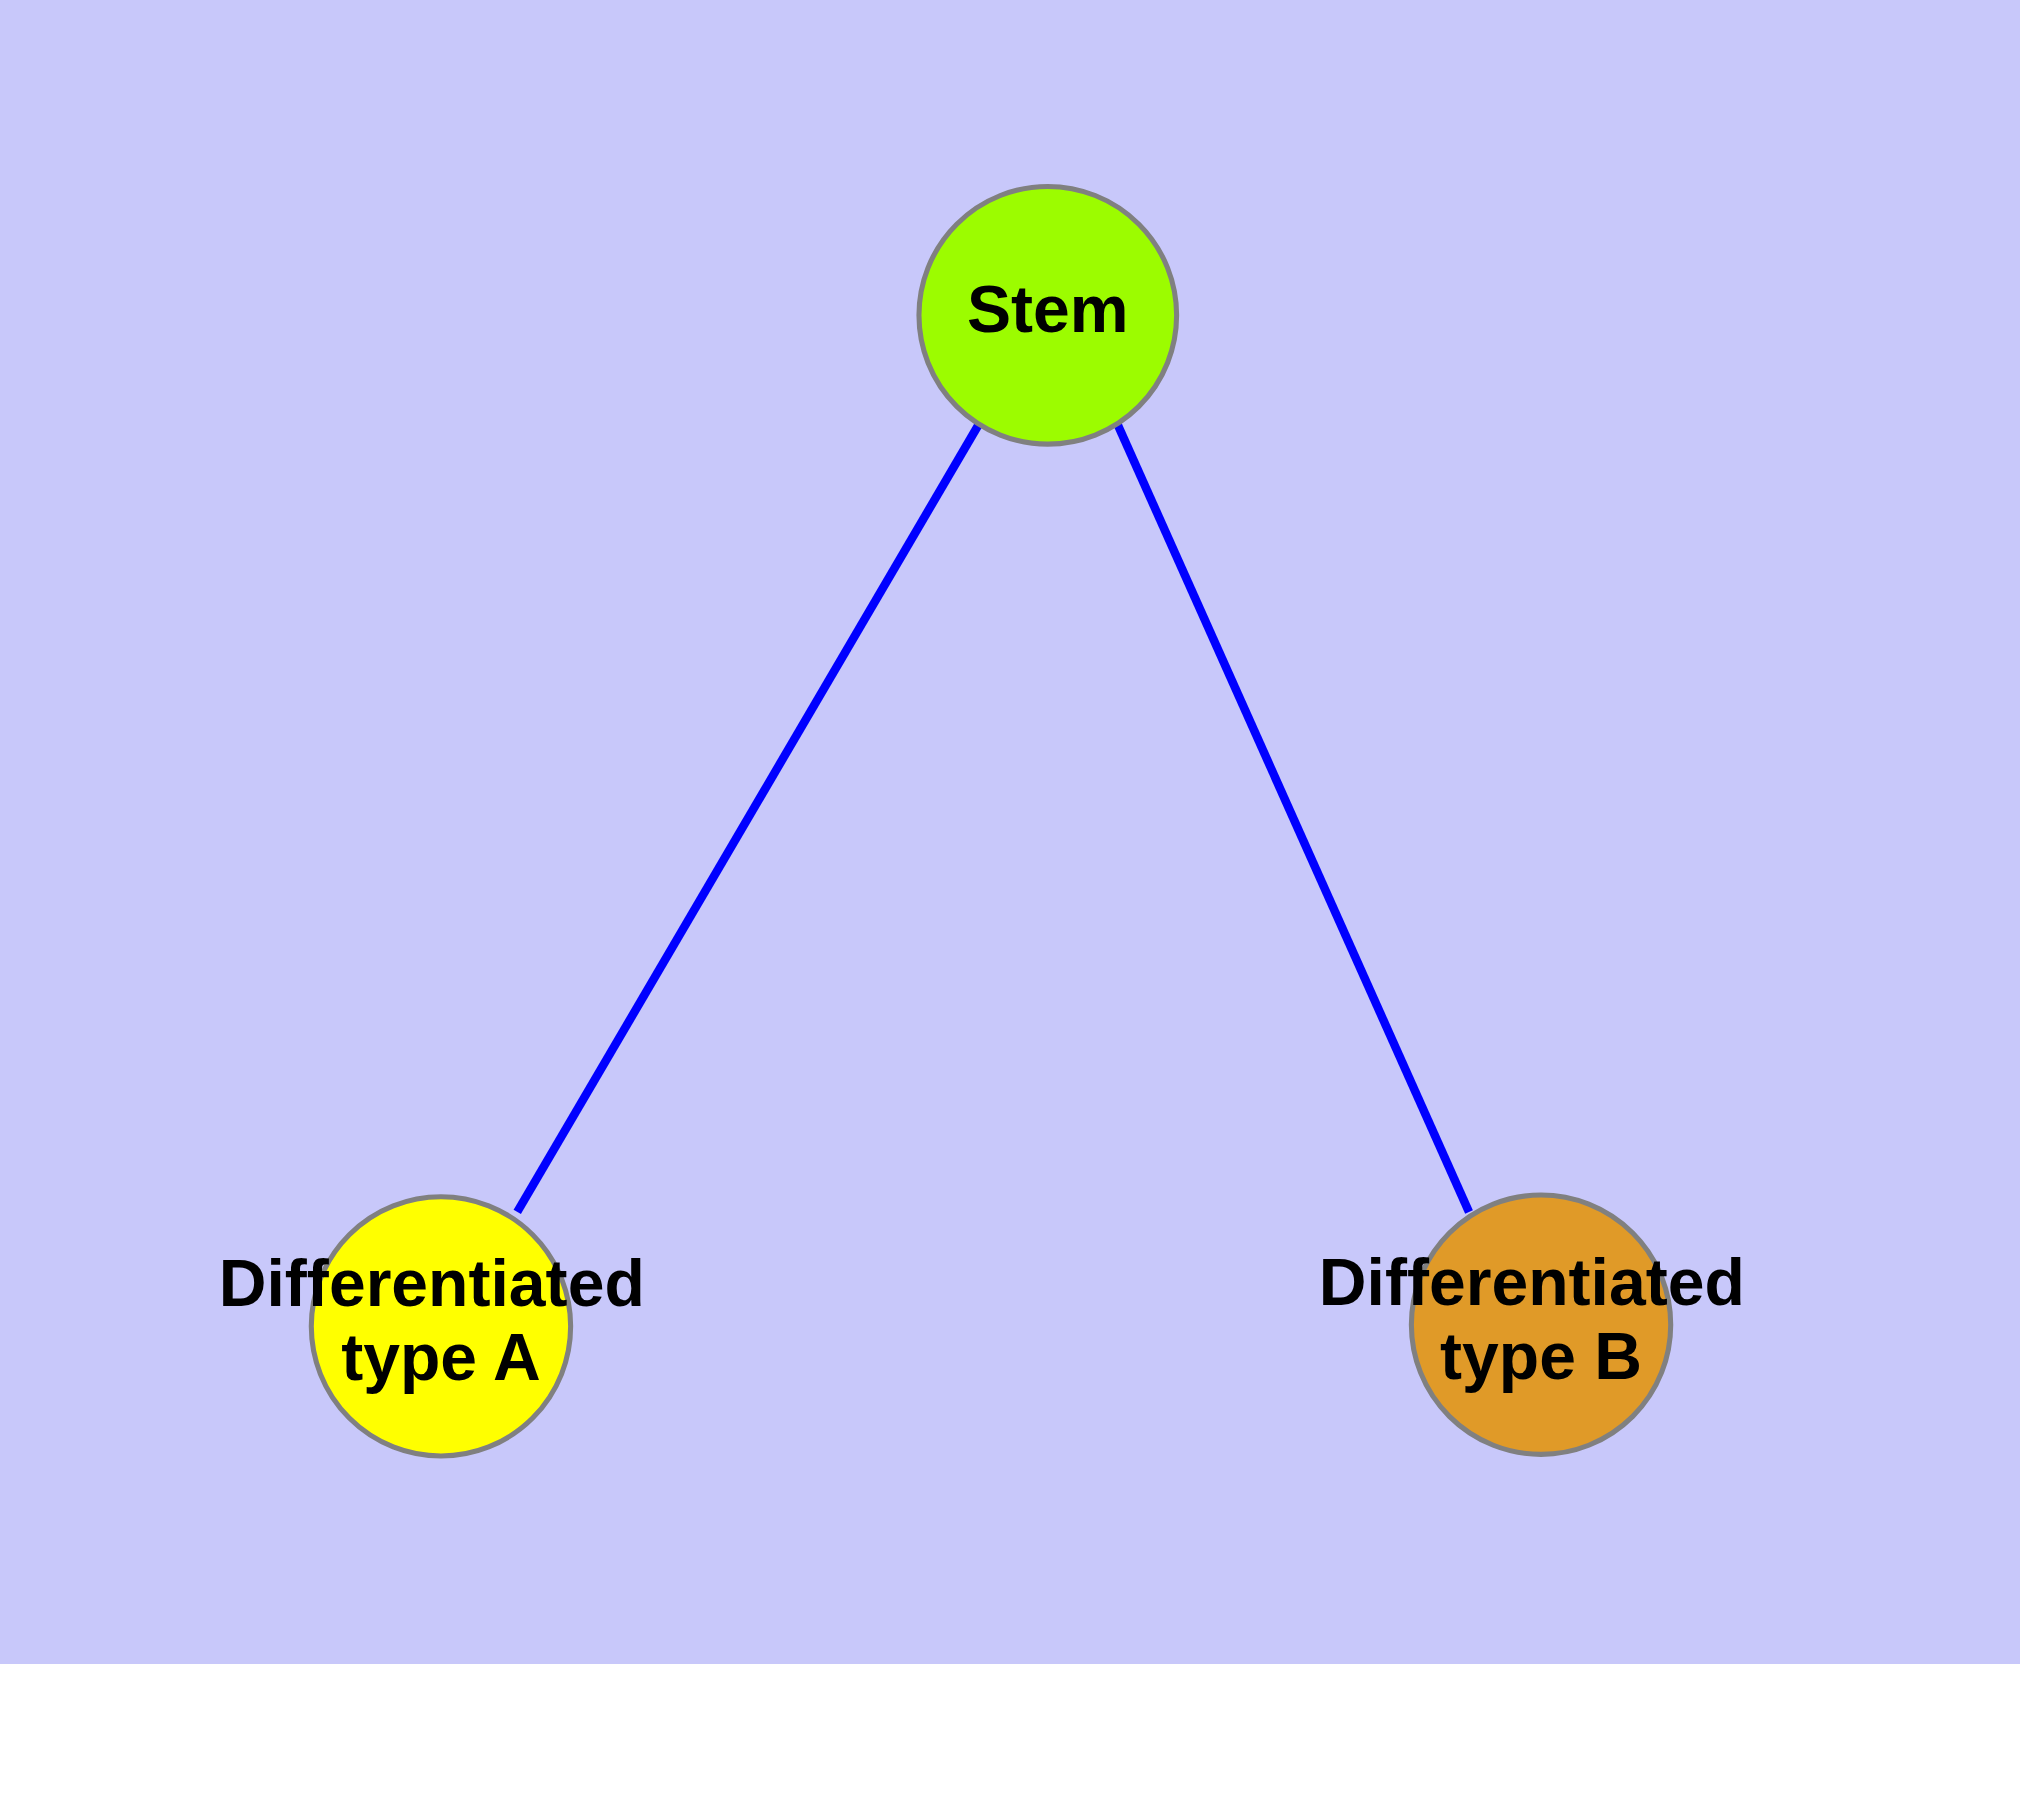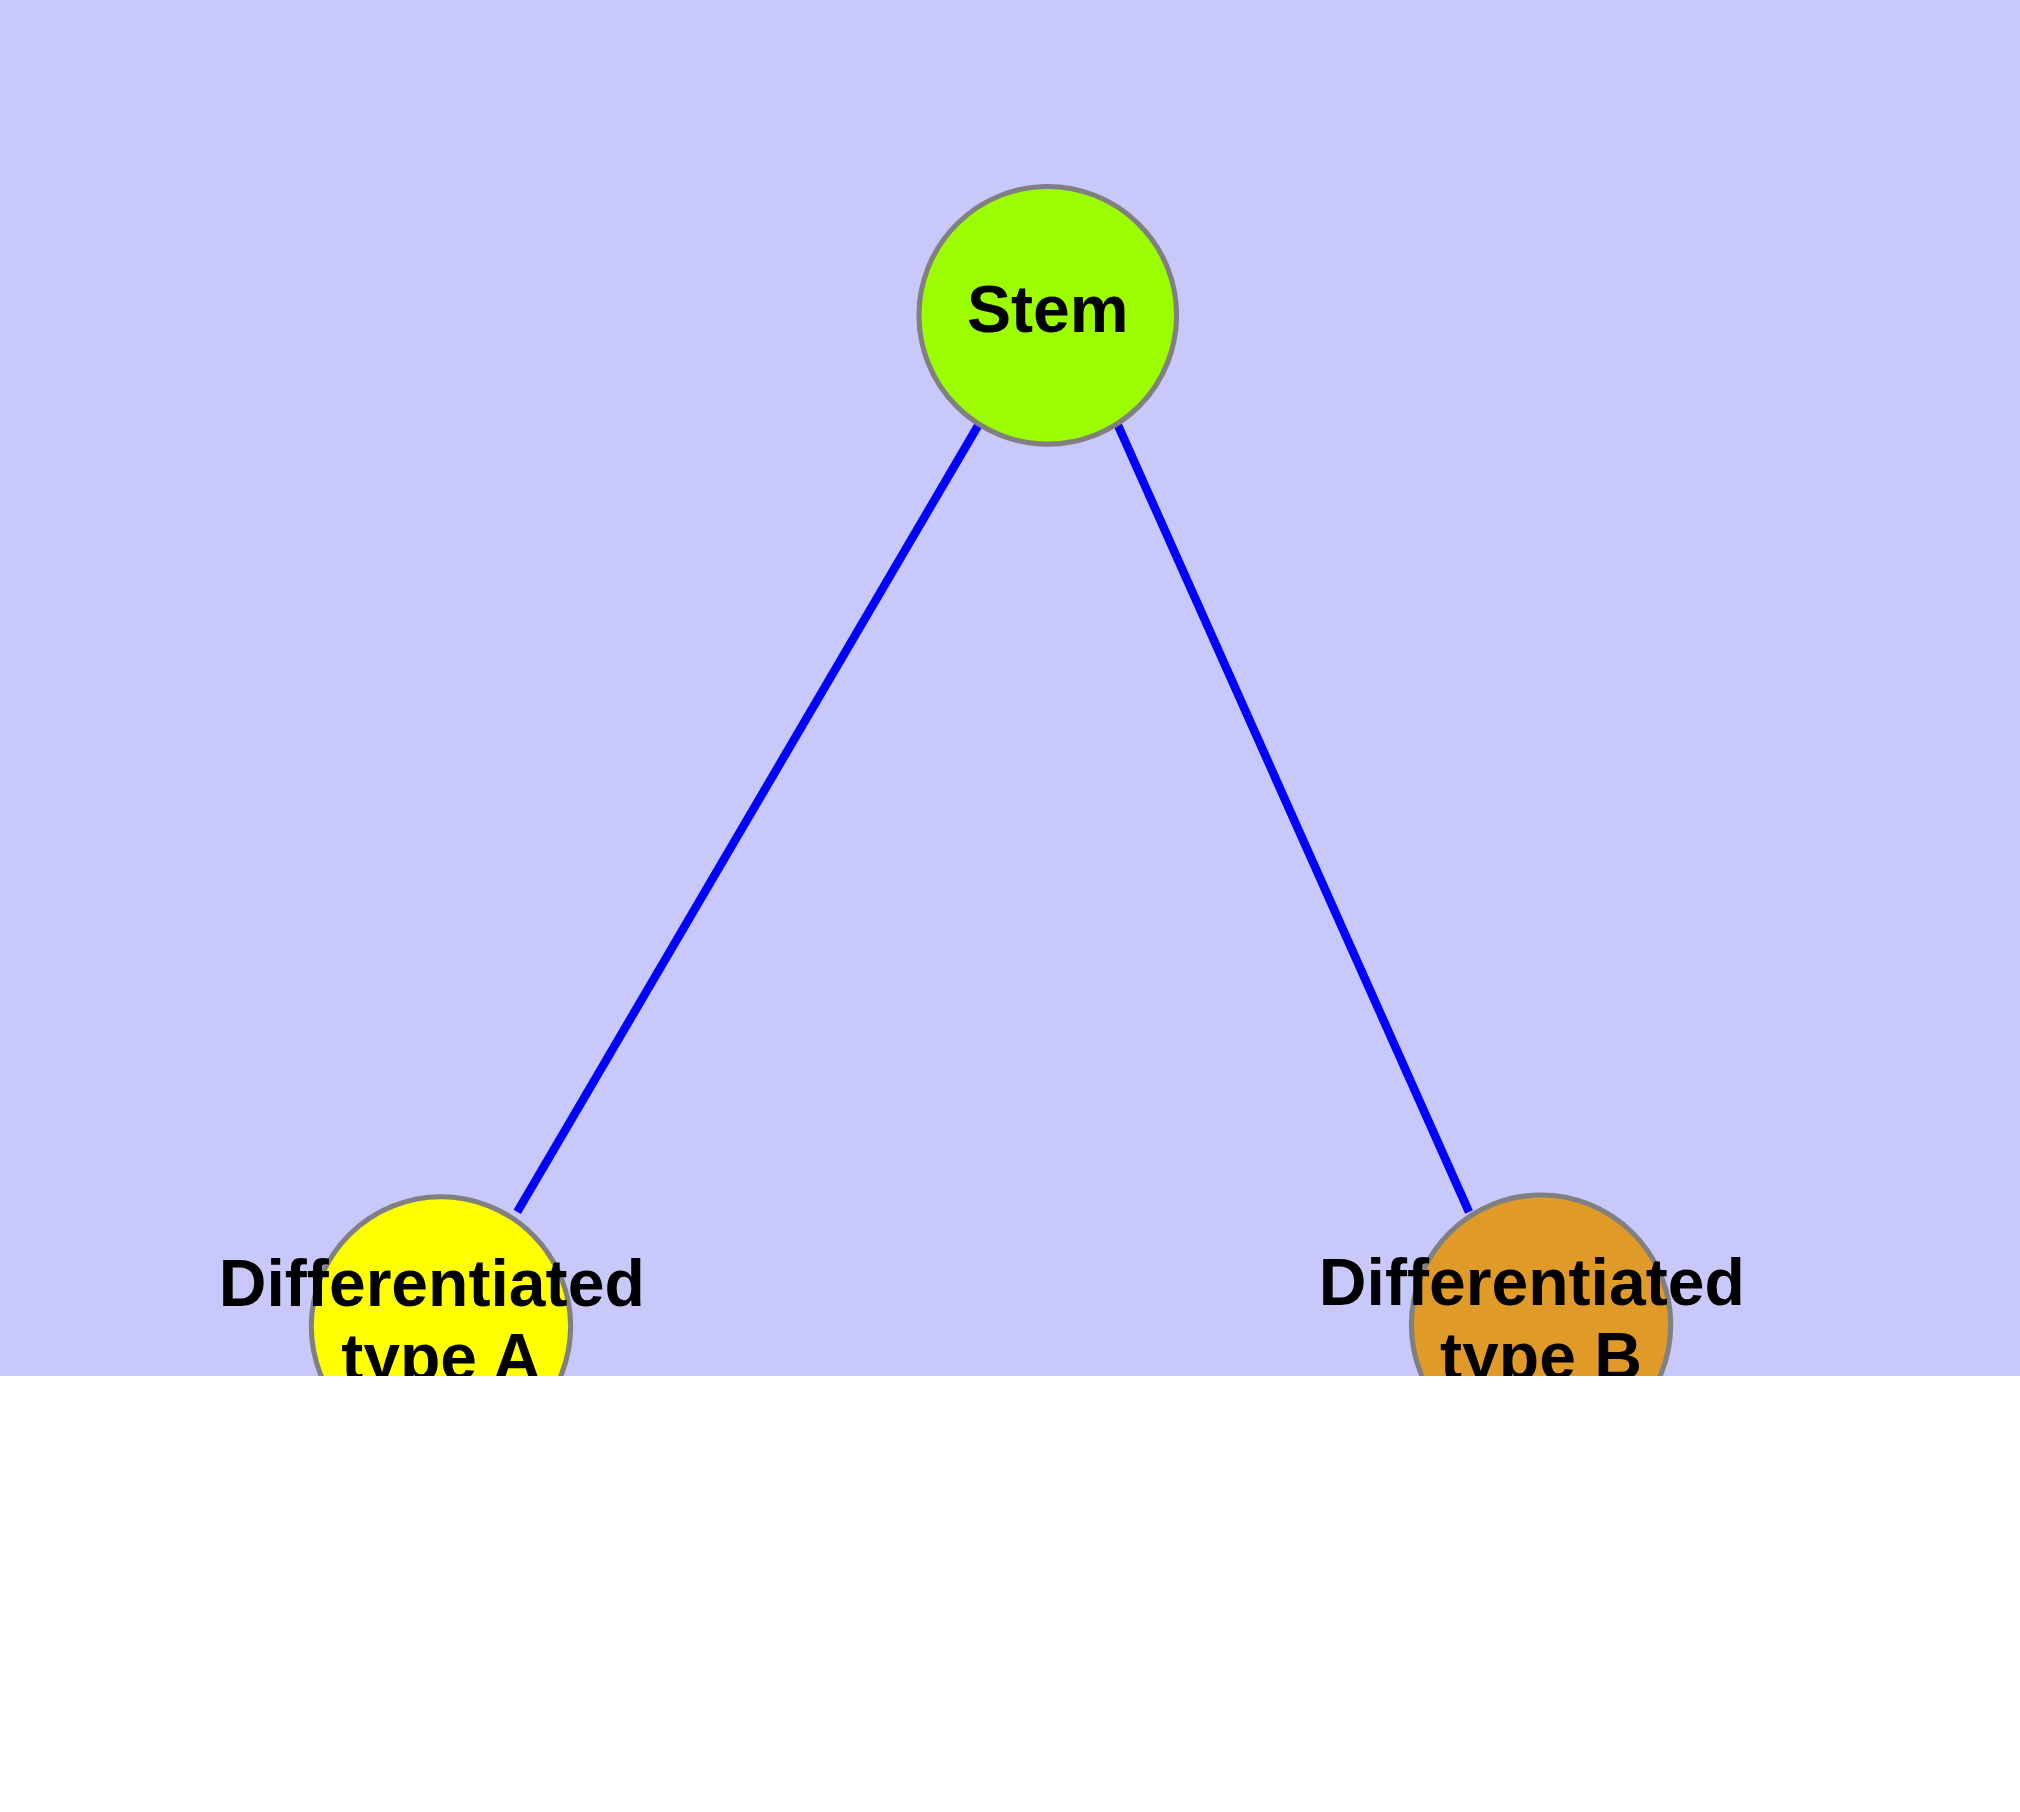--- a/index.html
+++ b/index.html
@@ -3,21 +3,21 @@
 <meta charset="utf-8">
 <style>
   html, body {
     margin: 0;
     padding: 0;
     background: #ffffff;
   }
   #canvas {
     position: relative;
     width: 2021px;
-    height: 1376px;
+    height: 1664px;
     overflow: hidden;
     font-family: "Liberation Sans", sans-serif;
   }
   #graph-svg {
     position: absolute;
     top: 0;
     left: 0;
     width: 2021px;
     height: 1812px;
     display: block;

